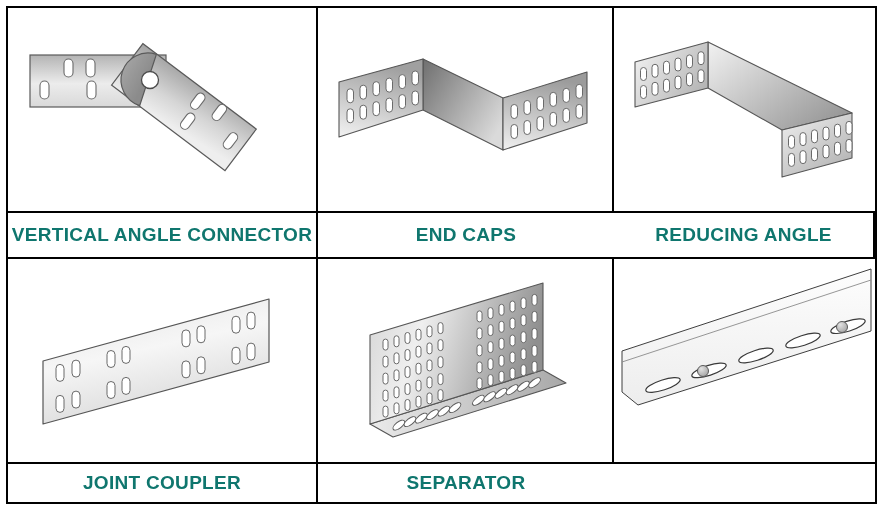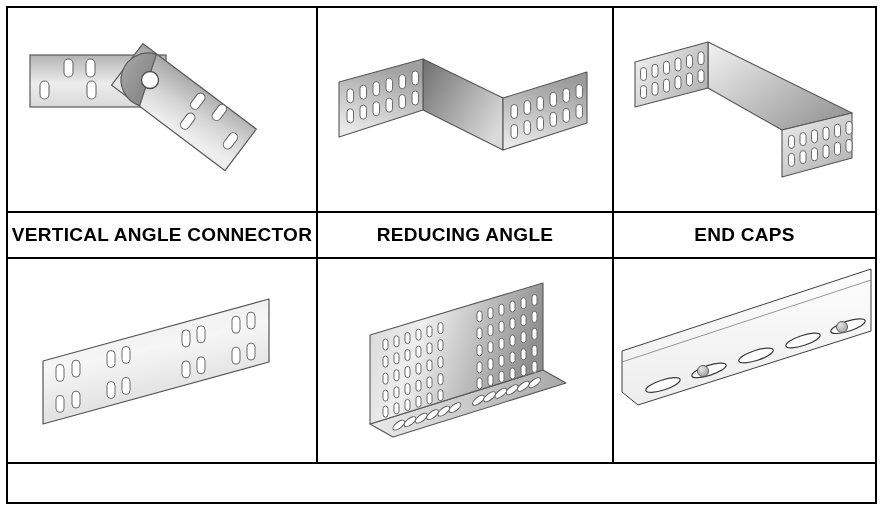--- a/index.html
+++ b/index.html
@@ -10,21 +10,21 @@
         display:grid;
         grid-template-columns:310px 296px 261px;
         grid-template-rows:205px 46px 205px 38px;}
   .cell{box-sizing:border-box;border-right:2px solid #000;border-bottom:2px solid #000;
         background:#fff;overflow:hidden;}
   .cell.last-col{border-right:none;}
   .cell.last-row{border-bottom:none;}
   .img-cell{display:block;}
   .img-cell svg{display:block;width:100%;height:100%;}
   .label-cell{display:flex;align-items:center;justify-content:center;}
-  .label-cell span{font-weight:bold;font-size:19px;letter-spacing:.3px;color:#000000;
+  .label-cell span{font-weight:bold;font-size:19px;letter-spacing:.3px;color:#0f766e;
         white-space:nowrap;}
 </style>
 </head>
 <body>
 
 <div class="page">
   <div class="grid">
 
     <div class="cell img-cell">
       <svg viewBox="0 0 308 203">
@@ -161,25 +161,25 @@
             <rect x="220.5" y="134.2" width="6" height="13" rx="3" fill="#ffffff" stroke="#6a6a6a" stroke-width="1"></rect>
             <rect x="232" y="113.4" width="6" height="13" rx="3" fill="#ffffff" stroke="#6a6a6a" stroke-width="1"></rect>
             <rect x="232" y="131.4" width="6" height="13" rx="3" fill="#ffffff" stroke="#6a6a6a" stroke-width="1"></rect>
           </g>
       </svg>
     </div>
 
     <div class="cell label-cell">
       <span>VERTICAL ANGLE CONNECTOR</span>
     </div>
+    <div class="cell label-cell last-col">
+      <span>END CAPS</span>
+    </div>
     <div class="cell label-cell">
       <span>REDUCING ANGLE</span>
-    </div>
-    <div class="cell label-cell last-col">
-      <span>END CAPS</span>
     </div>
 
     <div class="cell img-cell">
       <svg viewBox="0 0 308 203">
         <defs>
           <linearGradient id="jp-plate" x1="0" y1="0" x2="0.4" y2="1">
             <stop offset="0" stop-color="#e3e3e3"></stop>
               <stop offset="0.5" stop-color="#f6f6f6"></stop>
               <stop offset="1" stop-color="#d9d9d9"></stop>
           </linearGradient>
@@ -323,15 +323,21 @@
             <ellipse cx="189.0" cy="81.5" rx="18" ry="5" transform="rotate(-18 189.0 81.5)" fill="#ffffff" stroke="#3a3a3a" stroke-width="1.2"></ellipse>
             <ellipse cx="234.0" cy="67.2" rx="18" ry="5" transform="rotate(-18 234.0 67.2)" fill="#ffffff" stroke="#3a3a3a" stroke-width="1.2"></ellipse>
           </g>
         <g>
           <circle cx="89" cy="112" r="5.5" fill="url(#boltg)" stroke="#5a5a5a" stroke-width="1"></circle>
           <circle cx="228" cy="68" r="5.5" fill="url(#boltg)" stroke="#5a5a5a" stroke-width="1"></circle>
         </g>
       </svg>
     </div>
 
+    <div class="cell label-cell last-row">
+      <span>JOINT COUPLER</span>
+    </div>
+    <div class="cell label-cell last-row last-col">
+      <span>SEPARATOR</span>
+    </div>
 
   </div>
 </div>
 
 </body></html>

